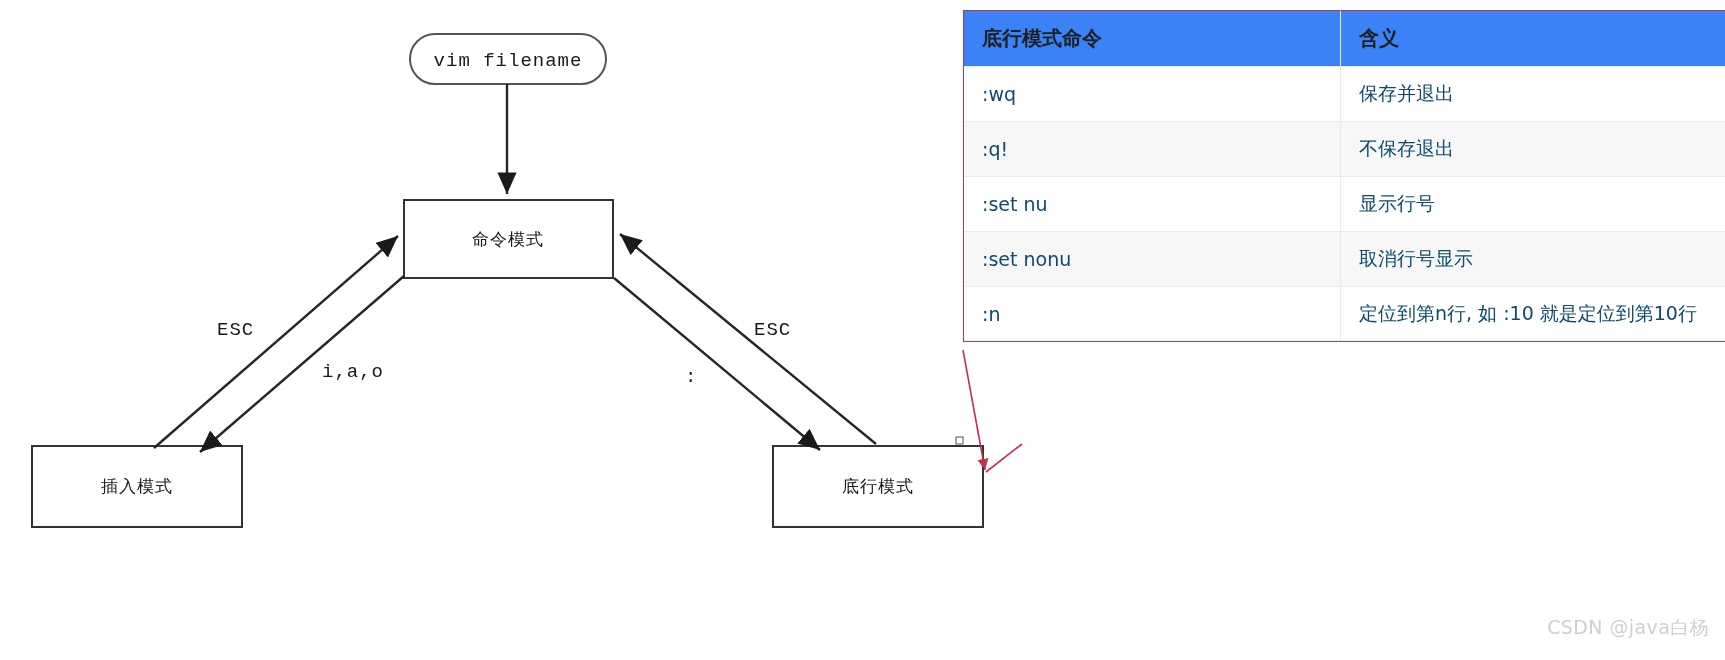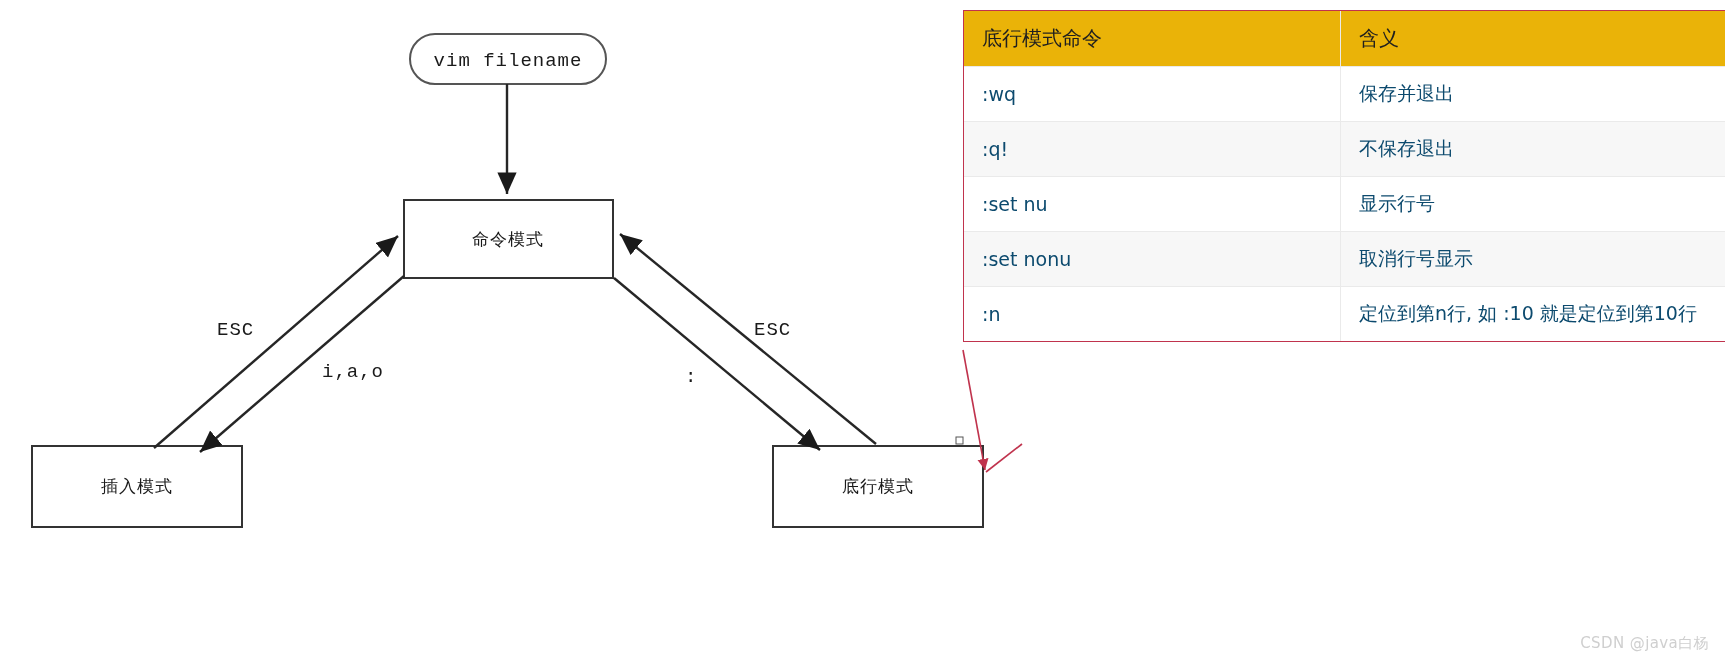--- a/index.html
+++ b/index.html
@@ -88,40 +88,40 @@
     border-bottom: 1px solid #eaeaea;
     border-right: 1px solid #eaeaea;
     white-space: nowrap;
     overflow: hidden;
   }
   table.cmd-table th:last-child,
   table.cmd-table td:last-child {
     border-right: none;
   }
   table.cmd-table th {
-    font-weight: normal;
+    font-weight: bold;
     color: #1f1f1f;
     font-size: 20px;
-    background: #eab308;
+    background: #3b82f6;
   }
   table.cmd-table tr.alt td {
     background: #f7f7f7;
   }
   table.cmd-table tr:last-child td {
     border-bottom: none;
   }
   .col-cmd { width: 340px; }
 
   
   #watermark {
     position: absolute;
     right: 16px;
-    bottom: 7px;
+    bottom: 19px;
     font-family: "DejaVu Sans", sans-serif;
-    font-size: 15px;
+    font-size: 19px;
     color: #cfcfcf;
     letter-spacing: 0.4px;
     user-select: none;
   }
 </style>
 </head>
 <body>
 
 <svg id="diagram-svg" viewBox="0 0 1725 660">
   <defs>

